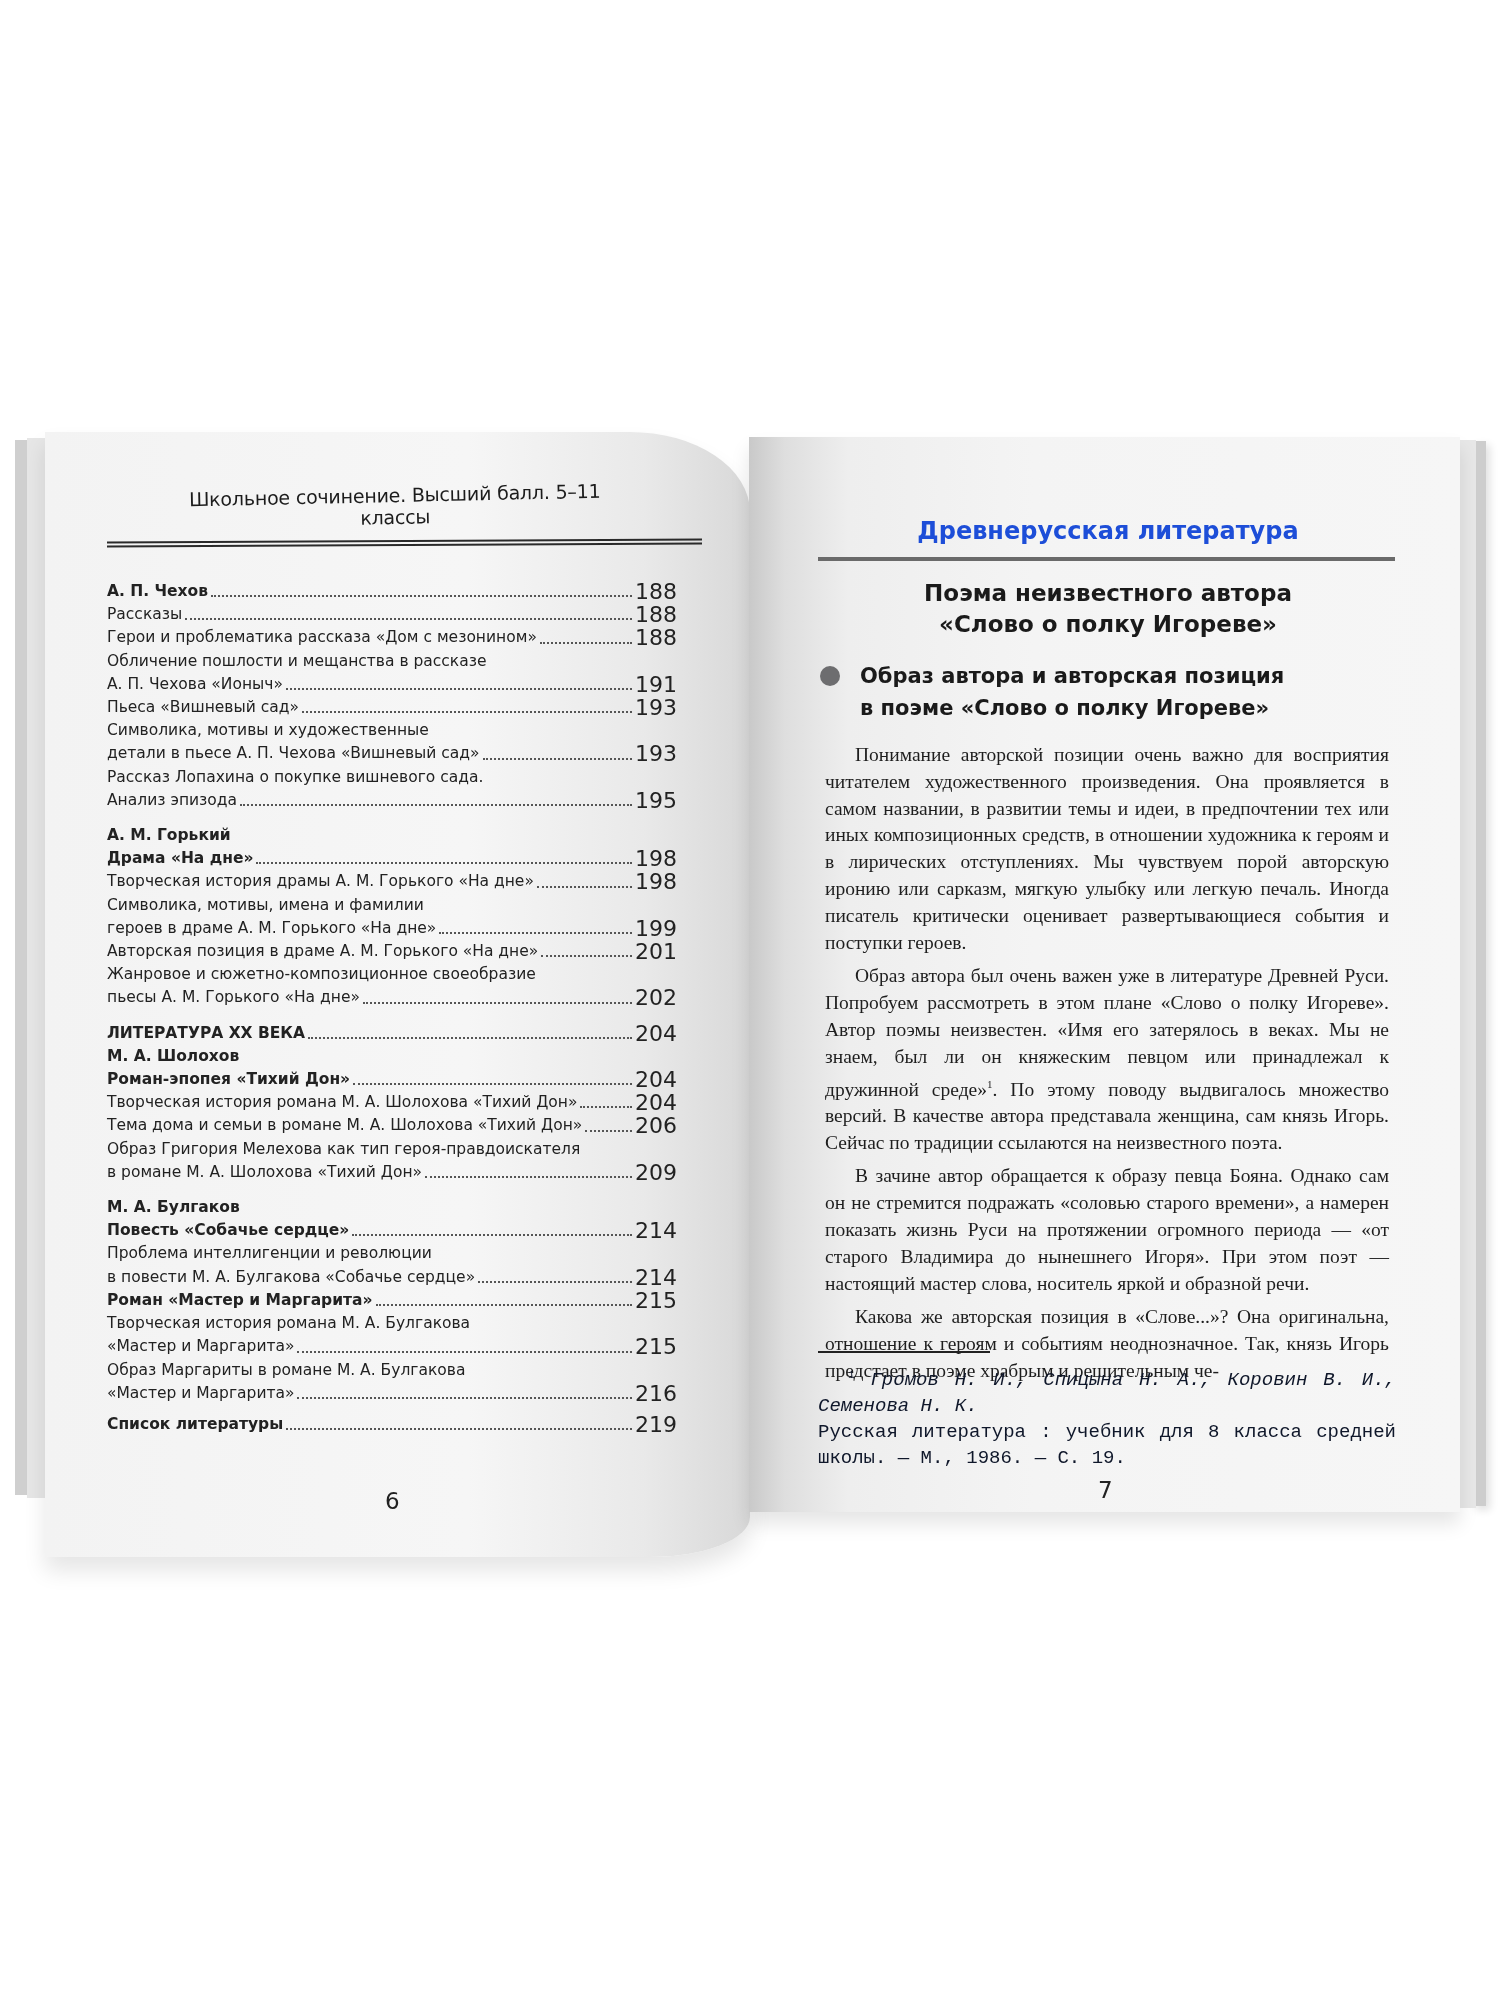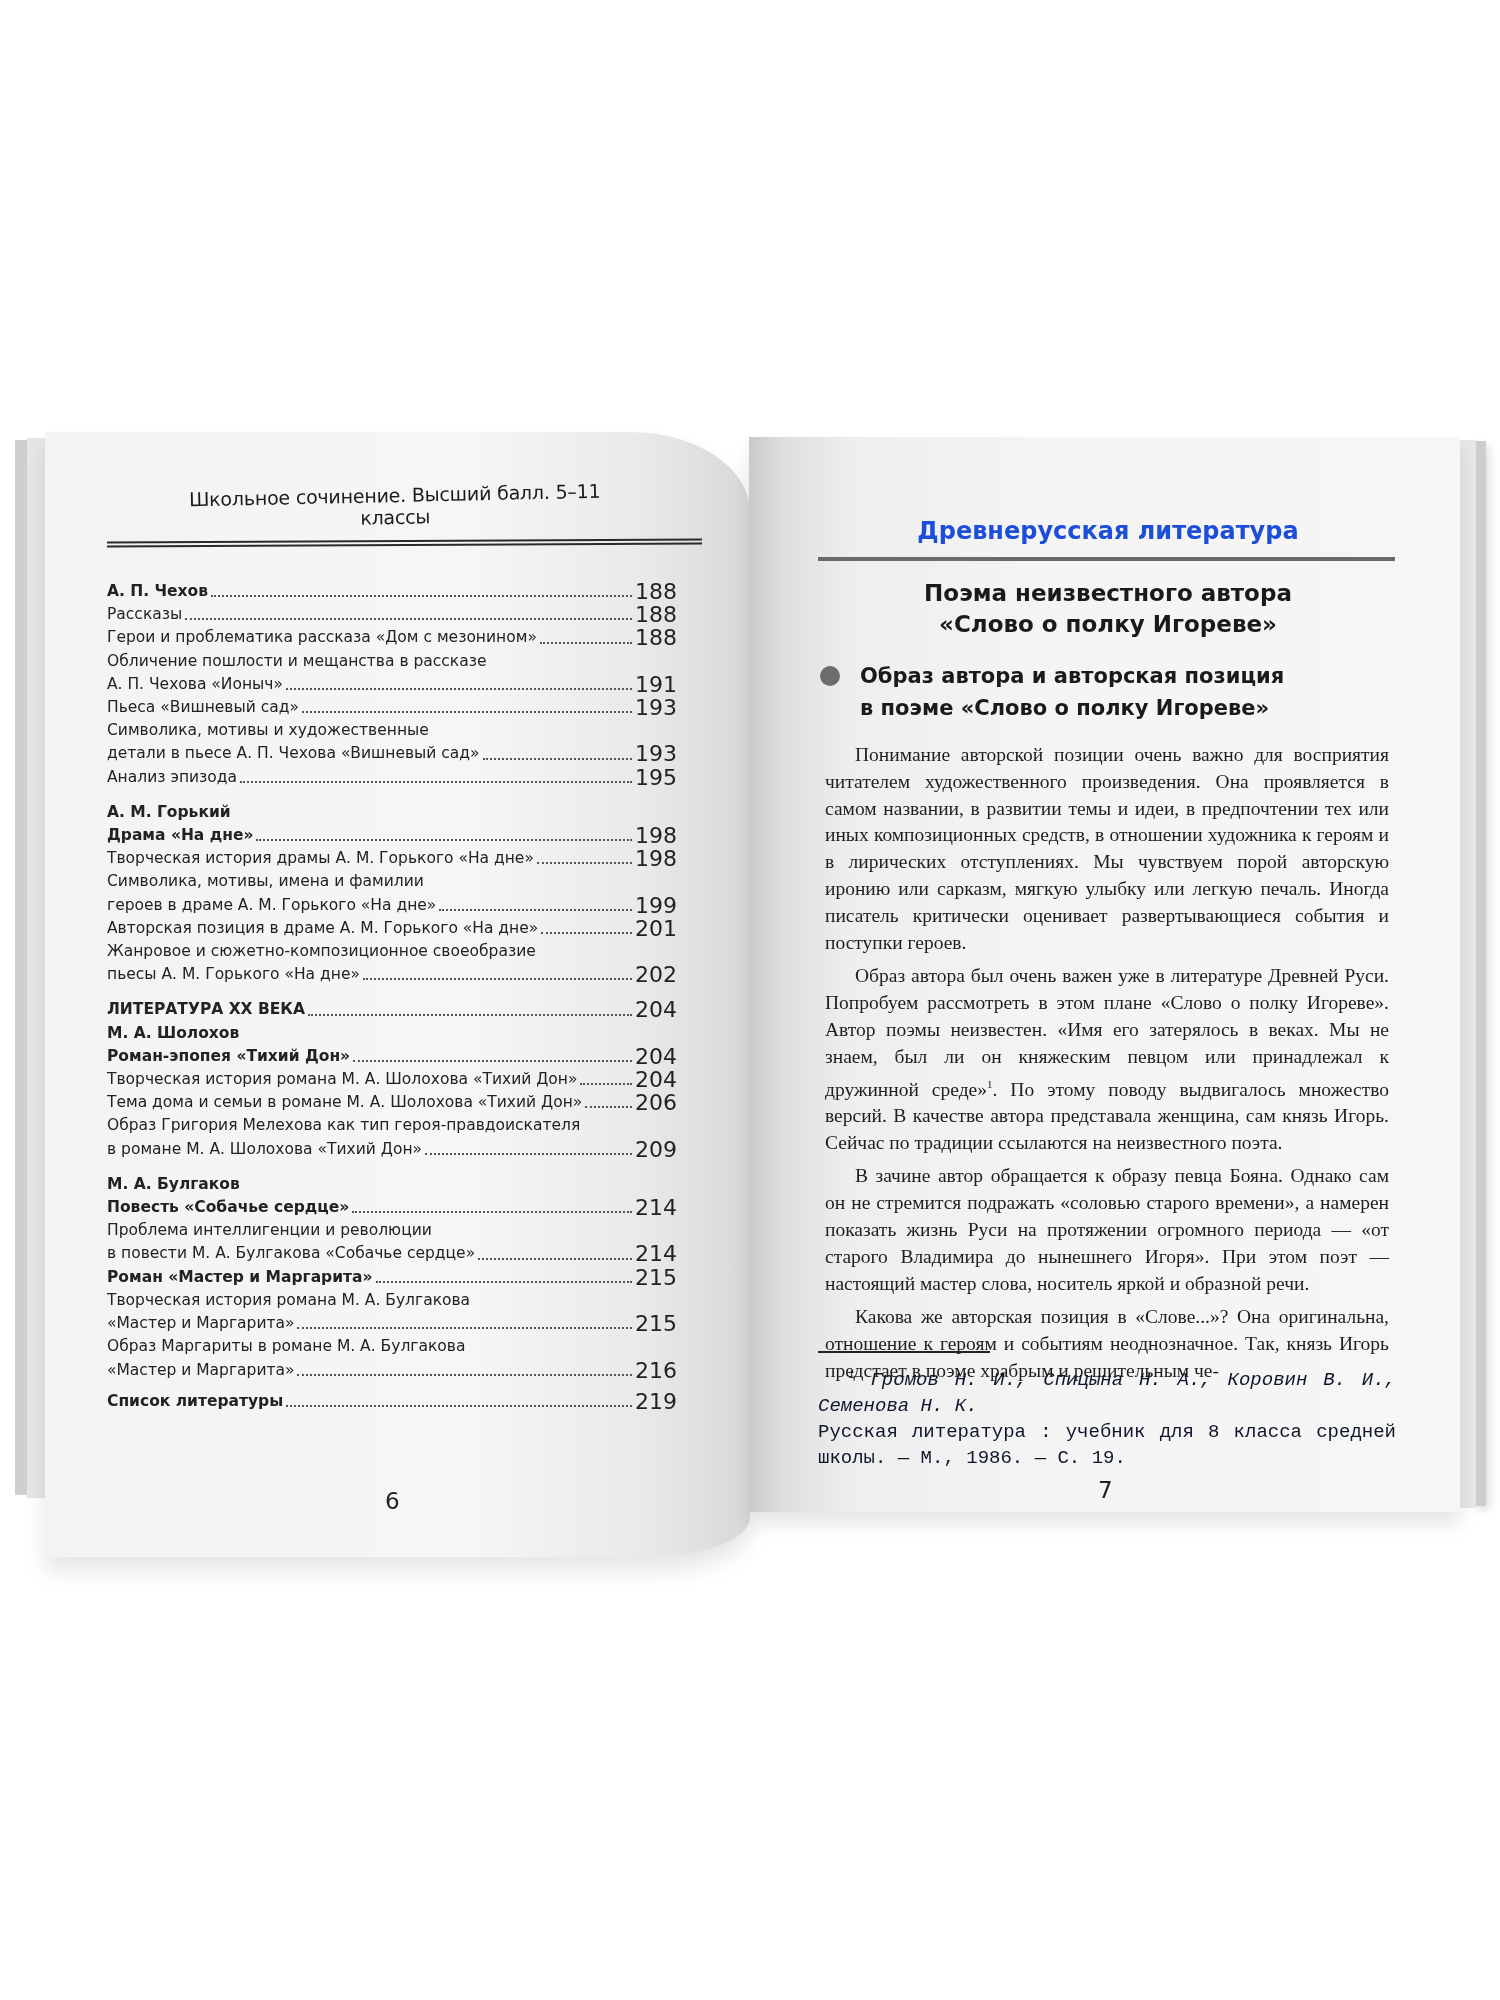--- a/index.html
+++ b/index.html
@@ -133,20 +133,21 @@
         <span class="txt">Пьеса «Вишневый сад»</span>
         <span class="dots"></span>
         <span class="pg">193</span>
       </div>
       <span class="toc-line">Символика, мотивы и художественные</span>
       <div class="toc-entry">
         <span class="txt">детали в пьесе А. П. Чехова «Вишневый сад»</span>
         <span class="dots"></span>
         <span class="pg">193</span>
       </div>
+      <span class="toc-line">Рассказ Лопахина о покупке вишневого сада.</span>
       <div class="toc-entry">
         <span class="txt">Анализ эпизода</span>
         <span class="dots"></span>
         <span class="pg">195</span>
       </div>
     </div>
 
     <div class="toc-group">
       <span class="toc-line toc-heading">А. М. Горький</span>
       <div class="toc-entry">

